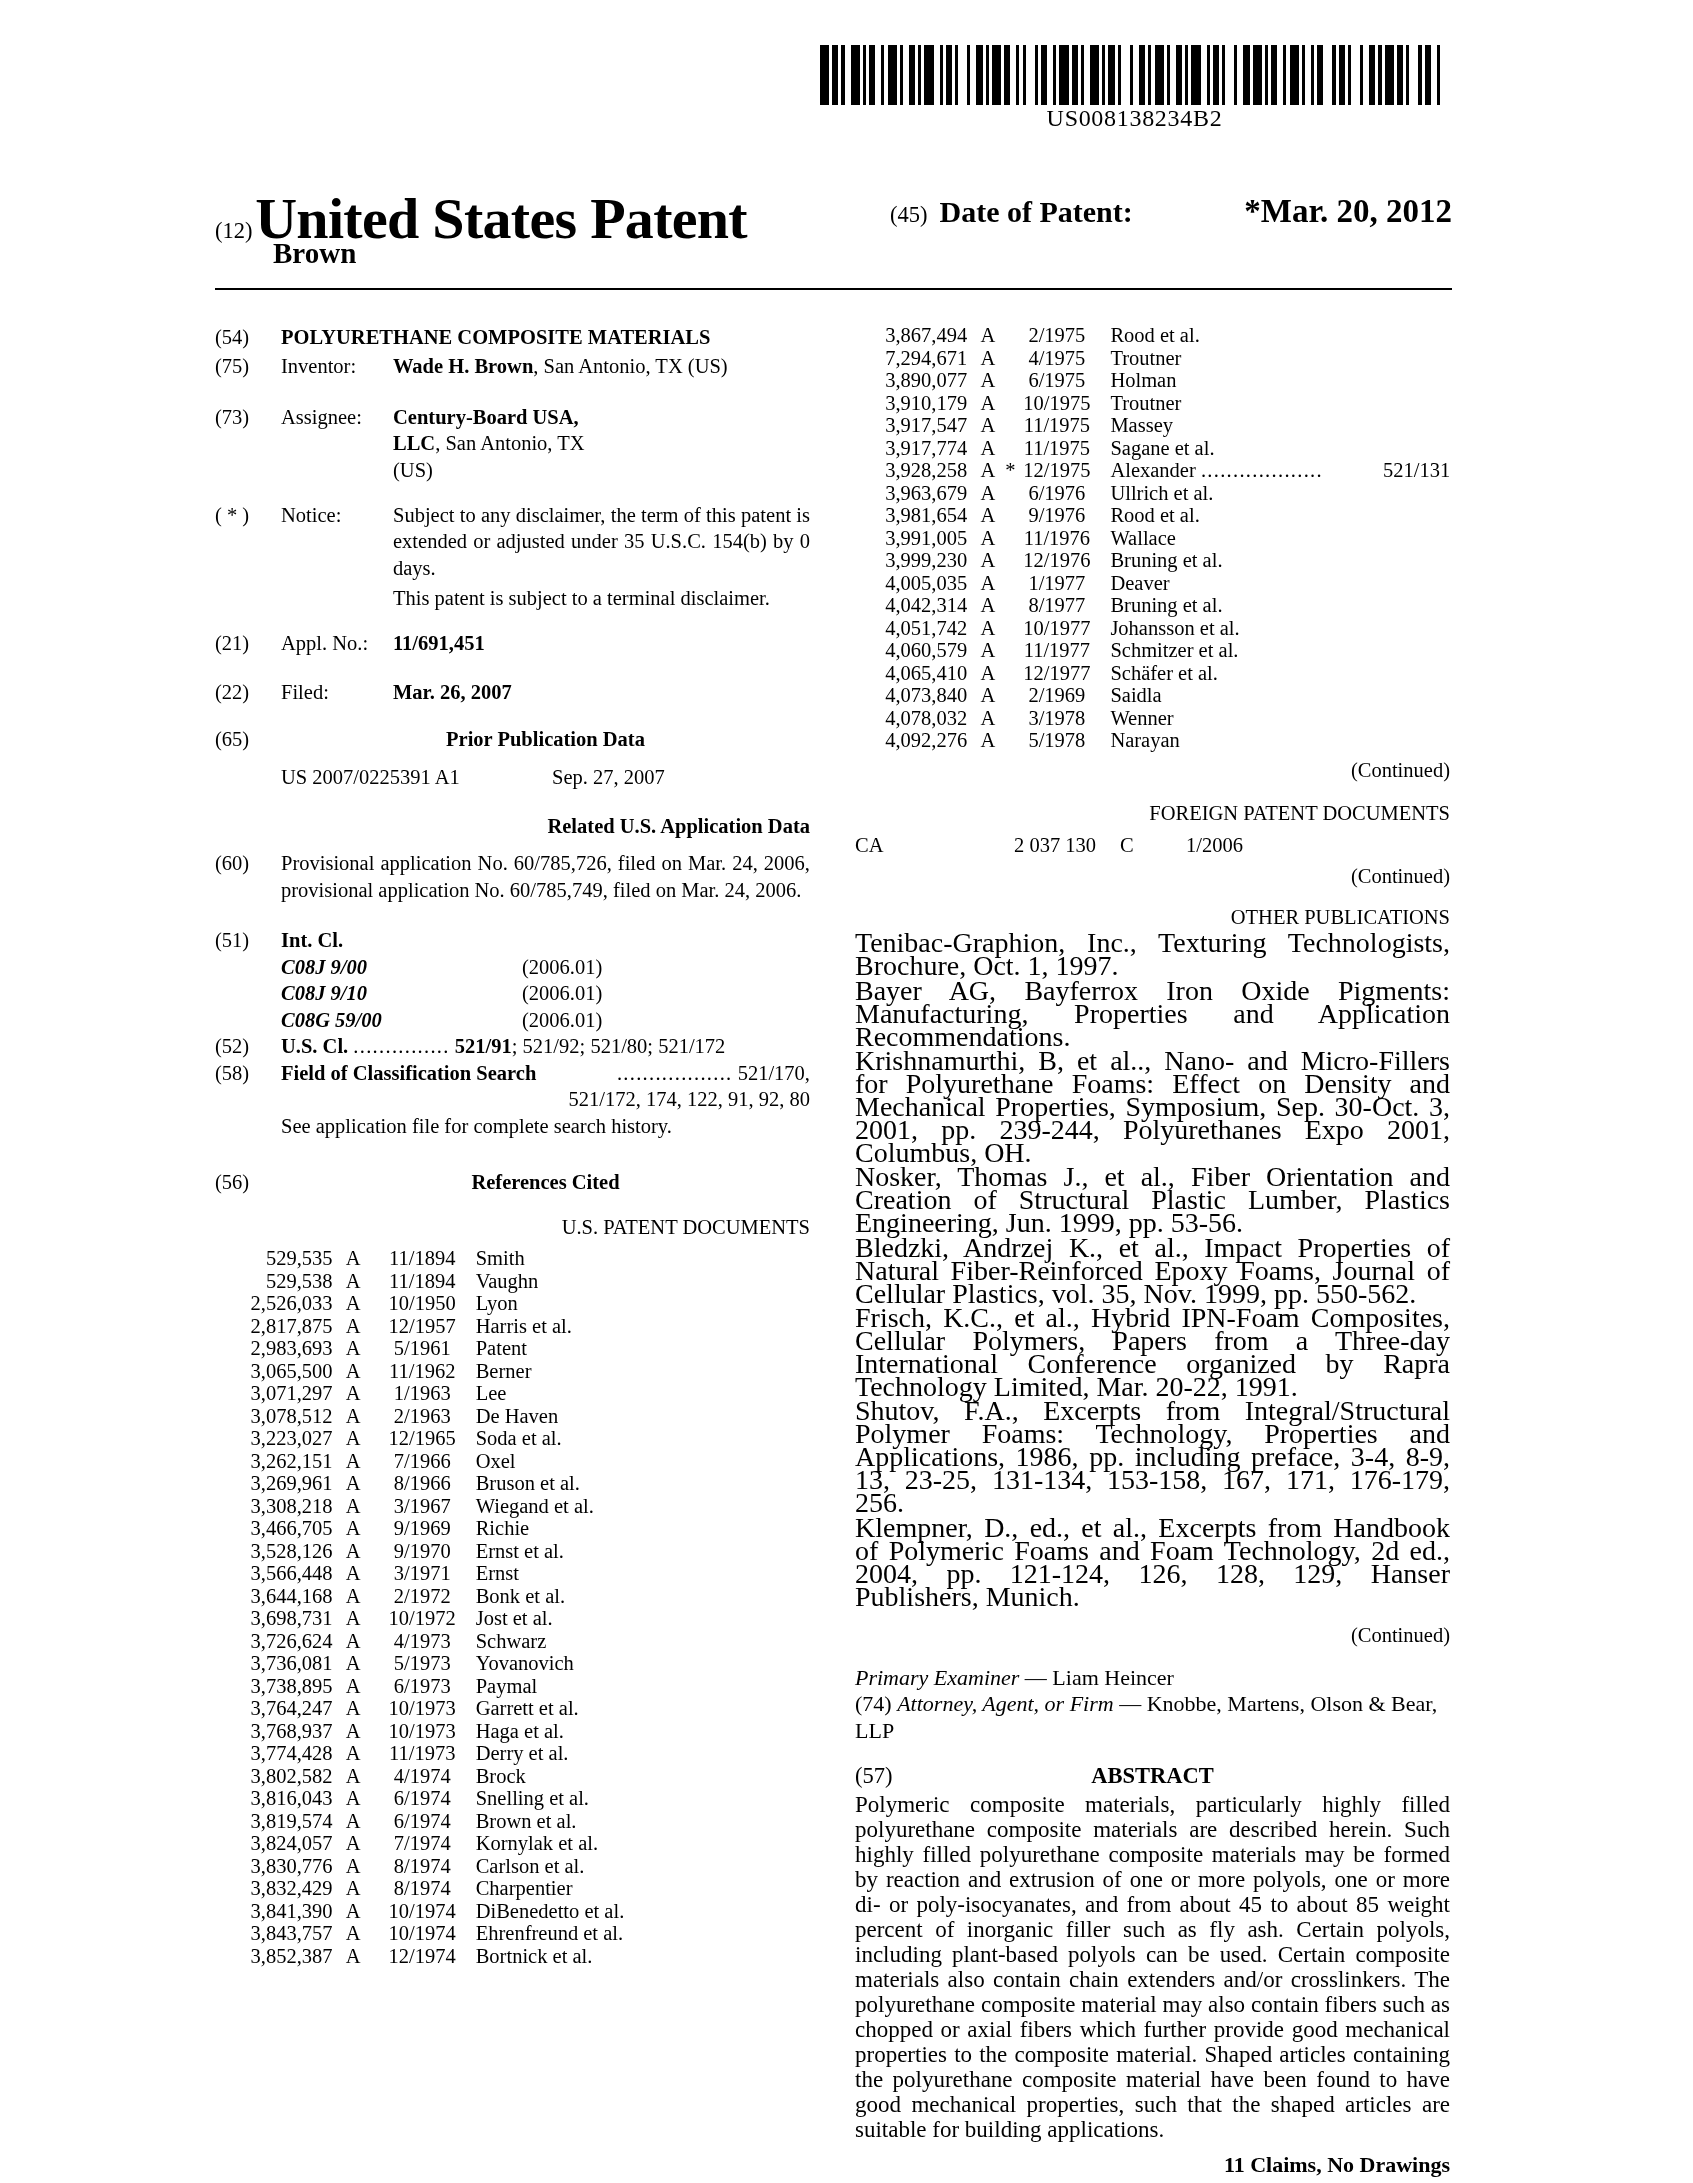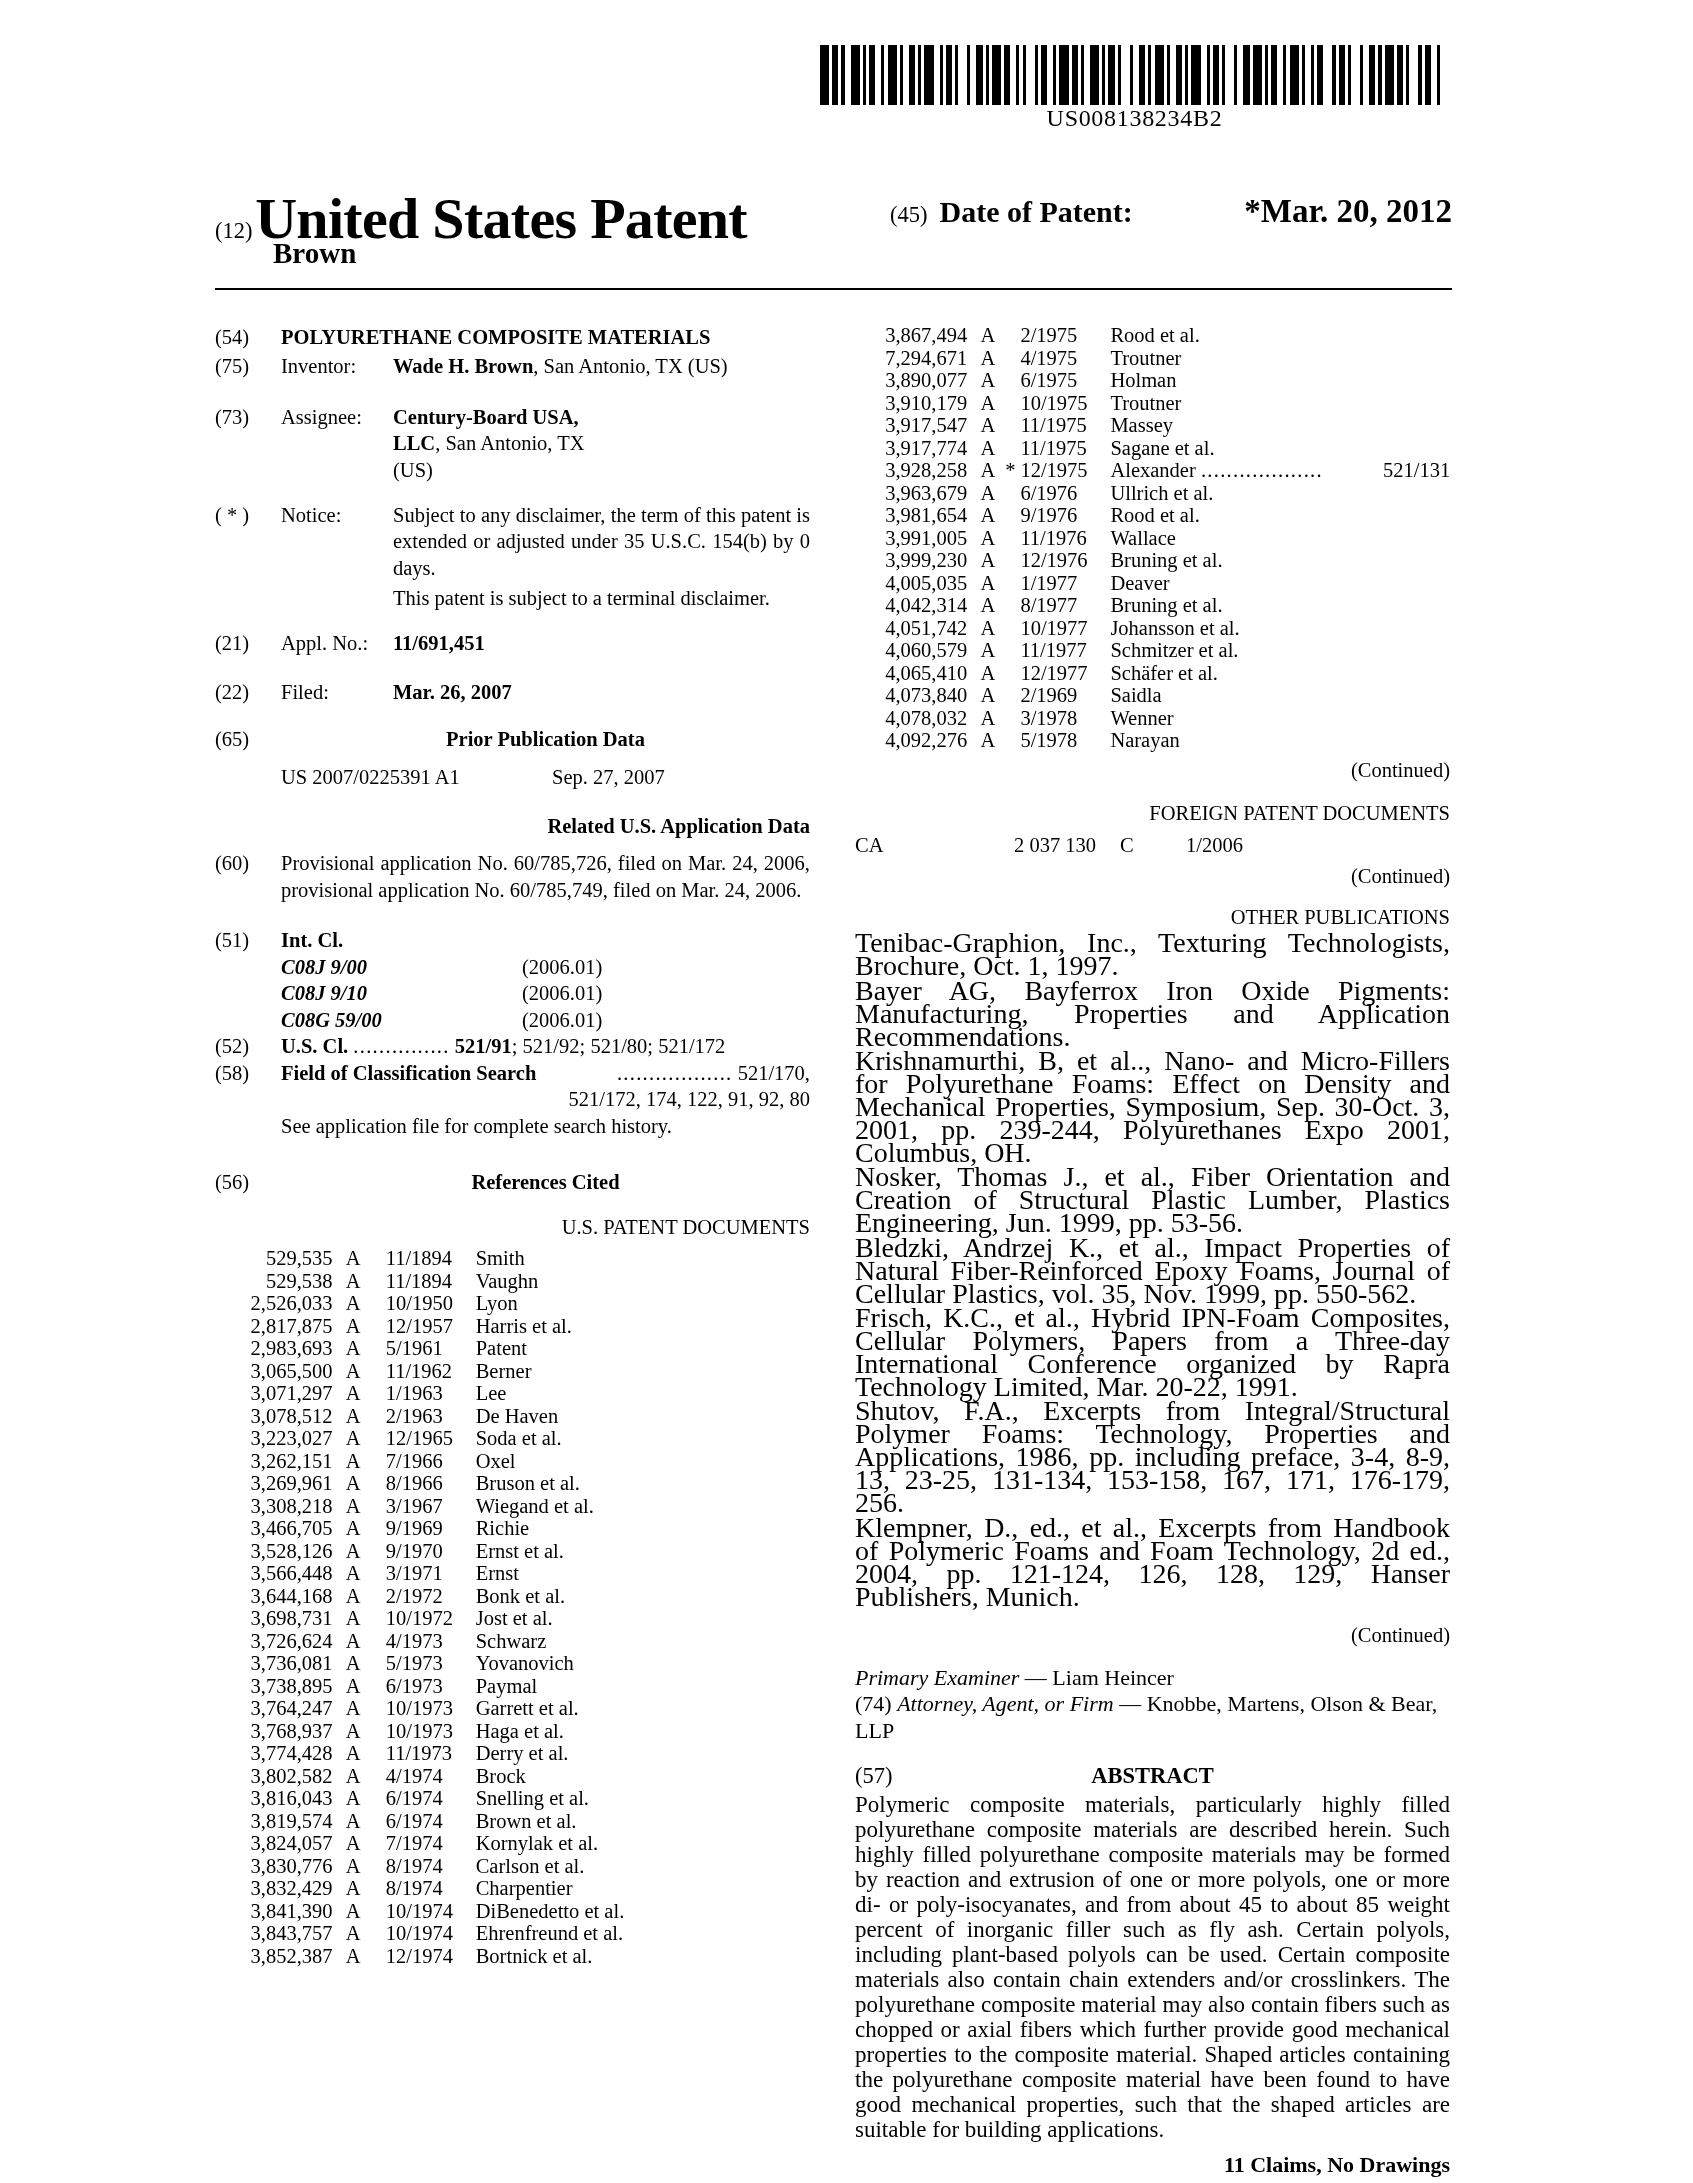--- a/index.html
+++ b/index.html
@@ -42,21 +42,21 @@
   .section-head .h { flex: 1; text-align: center; font-weight: bold; }
 
   .intcl-row { display: flex; padding-left: 66px; }
   .intcl-row .c1 { width: 241px; font-weight: bold; font-style: italic; }
 
   .ref-table { border-collapse: collapse; font-size: 20.5px; line-height: 22.5px; }
   .ref-table td { padding: 0; white-space: nowrap; }
   .ref-table .pn { text-align: right; width: 99px; }
   .ref-table .kd { padding-left: 13.2px; width: 20px; }
   .ref-table .st { width: 20px; text-align: center; }
-  .ref-table .dt { text-align: left; width: 73px; }
+  .ref-table .dt { text-align: center; width: 73px; }
   .ref-table .nm { padding-left: 17px; }
   .ref-table .cls { text-align: right; }
   .dots { letter-spacing: 1.3px; }
 
   .pub { text-align: justify; font-size: 28px; line-height: 23px; margin: 0 0 1.3px 0; }
   .abstract-text { text-align: justify; font-size: 23px; line-height: 25px; }
 </style>
 </head>
 <body>
 

